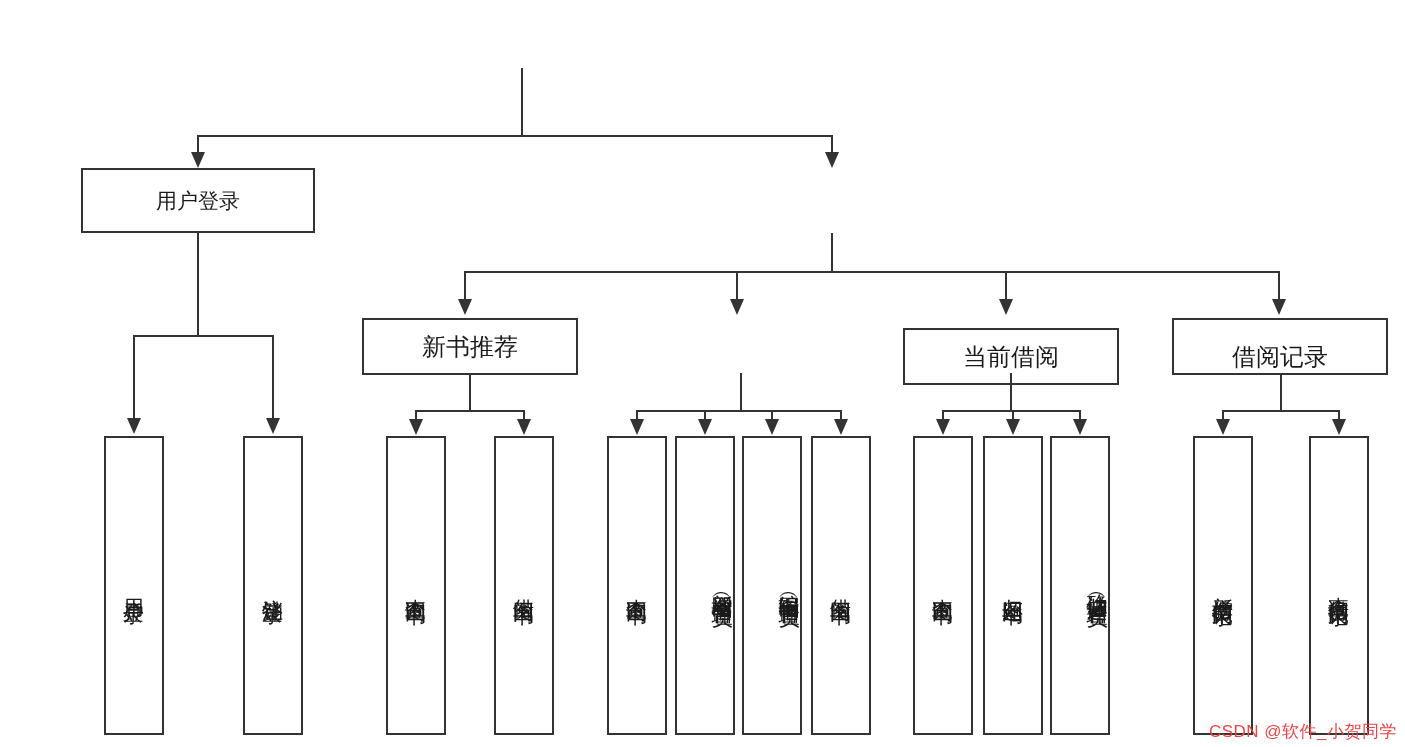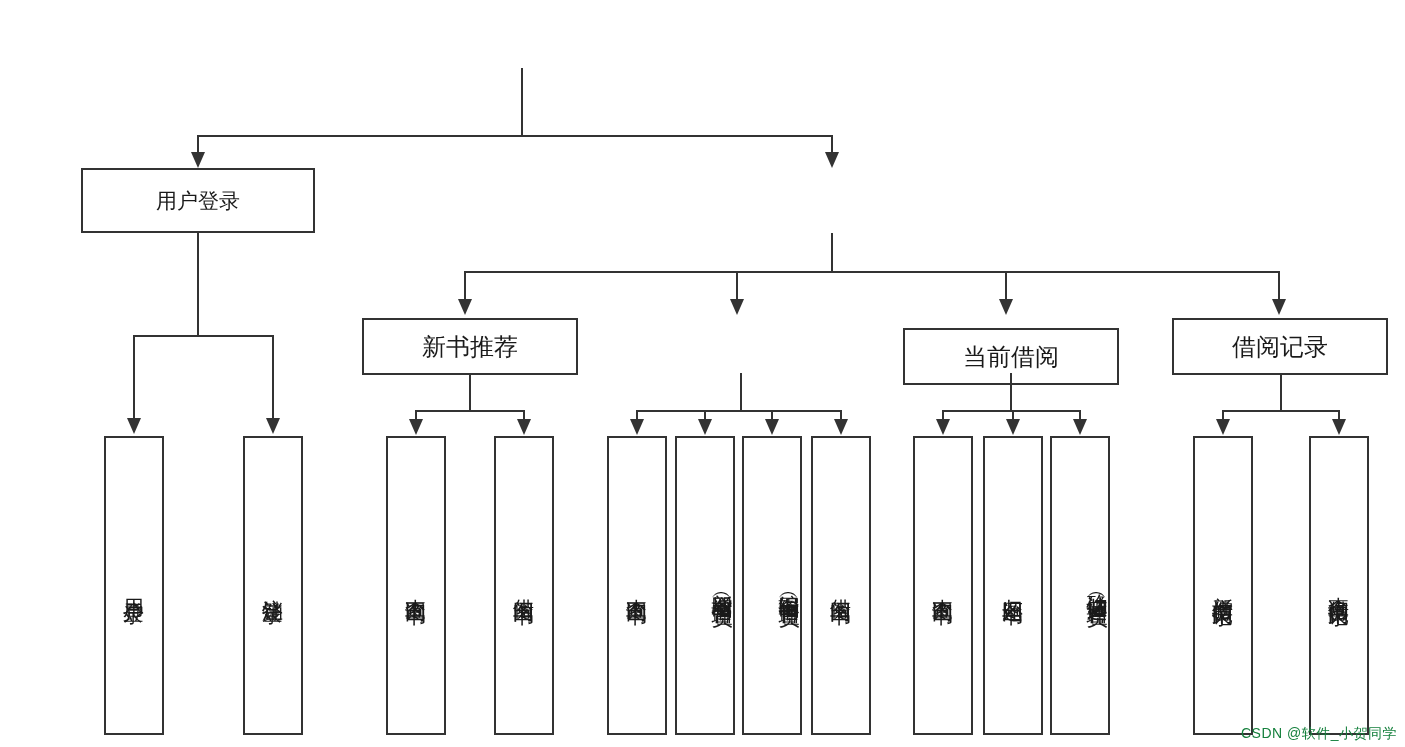--- a/index.html
+++ b/index.html
@@ -69,22 +69,22 @@
     width: 0; height: 0;
     border-left: 7px solid transparent;
     border-right: 7px solid transparent;
     border-top: 16px solid #333333;
   }
   
   .watermark {
     position: absolute;
     right: 8px;
     bottom: 4px;
-    font-size: 14px;
-    color: #15803d;
+    font-size: 17px;
+    color: #ef4444;
     letter-spacing: 0.5px;
     white-space: nowrap;
   }
 </style>
 </head>
 <body>
 
 <div id="canvas">
 
 
@@ -116,21 +116,21 @@
   <div class="arrow" style="left:999px; top:299px;"></div>
   <div class="vline" style="left:1278px; top:271px; height:30px;"></div>
   <div class="arrow" style="left:1272px; top:299px;"></div>
 
   <div class="node lvl3" style="left:362px; top:318px; width:216px;">
     <span>新书推荐</span>
   </div>
   <div class="node lvl3" style="left:903px; top:328px; width:216px;">
     <span>当前借阅</span>
   </div>
-  <div class="node lvl3" style="left:1172px; top:318px; width:216px;">
+  <div class="node lvl3" style="left:1172px; top:318px; width:216px;align-items:flex-end;">
     <span>借阅记录</span>
   </div>
 
   <div class="vline" style="left:469px; top:373px; height:37px;"></div>
   <div class="hline" style="left:415px; top:410px; width:109px;"></div>
   <div class="vline" style="left:415px; top:410px; height:11px;"></div>
   <div class="arrow" style="left:409px; top:419px;"></div>
   <div class="vline" style="left:523px; top:410px; height:11px;"></div>
   <div class="arrow" style="left:517px; top:419px;"></div>
 

